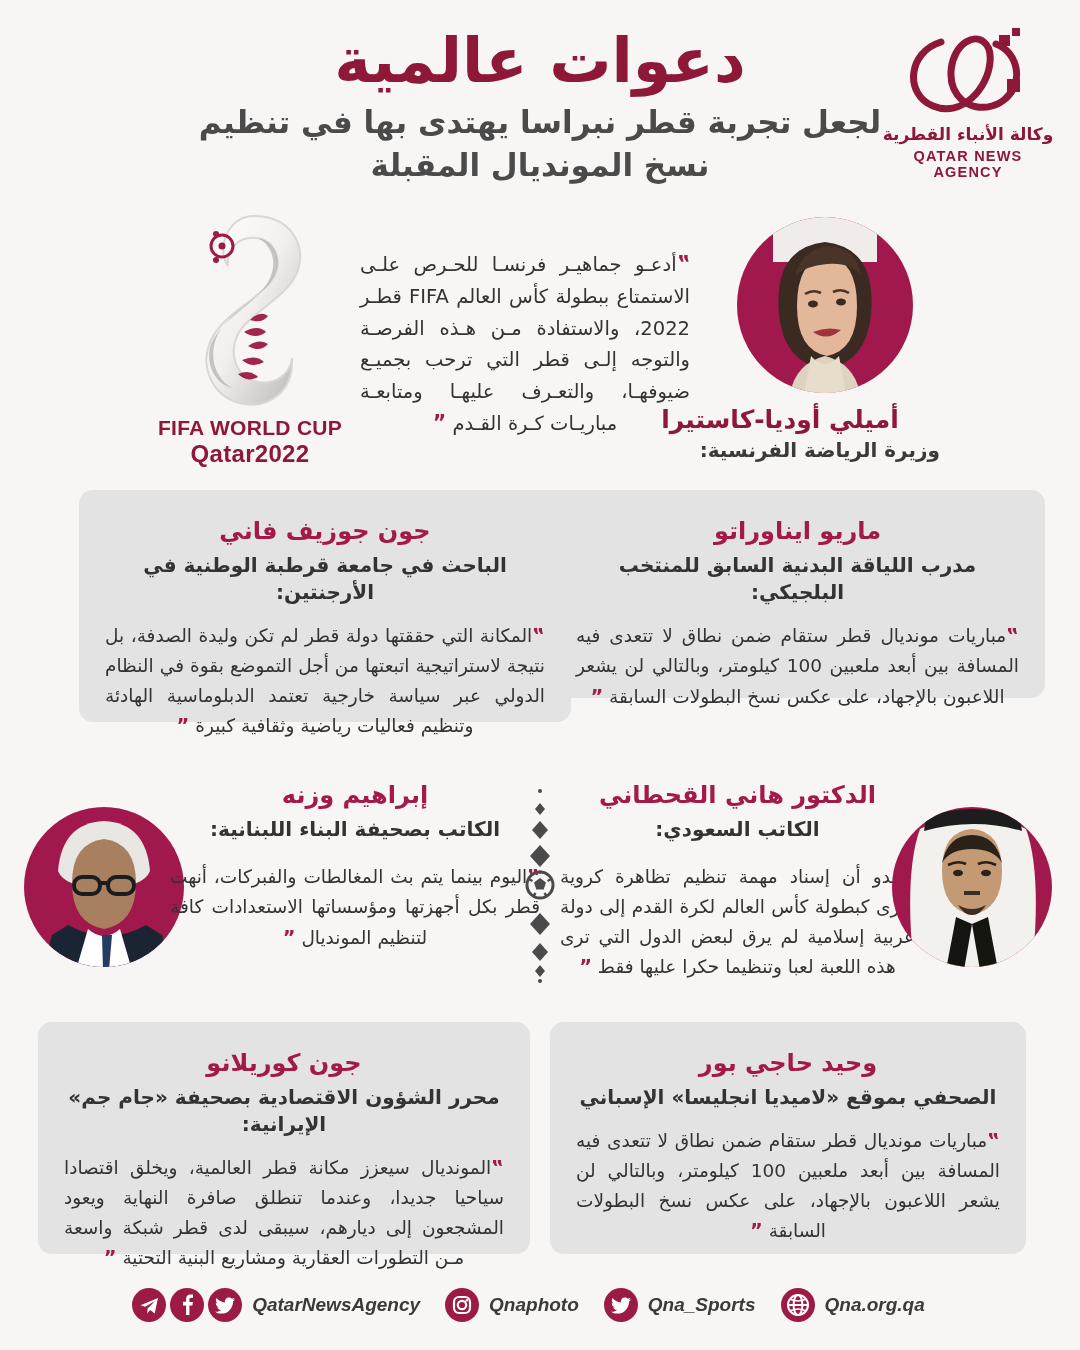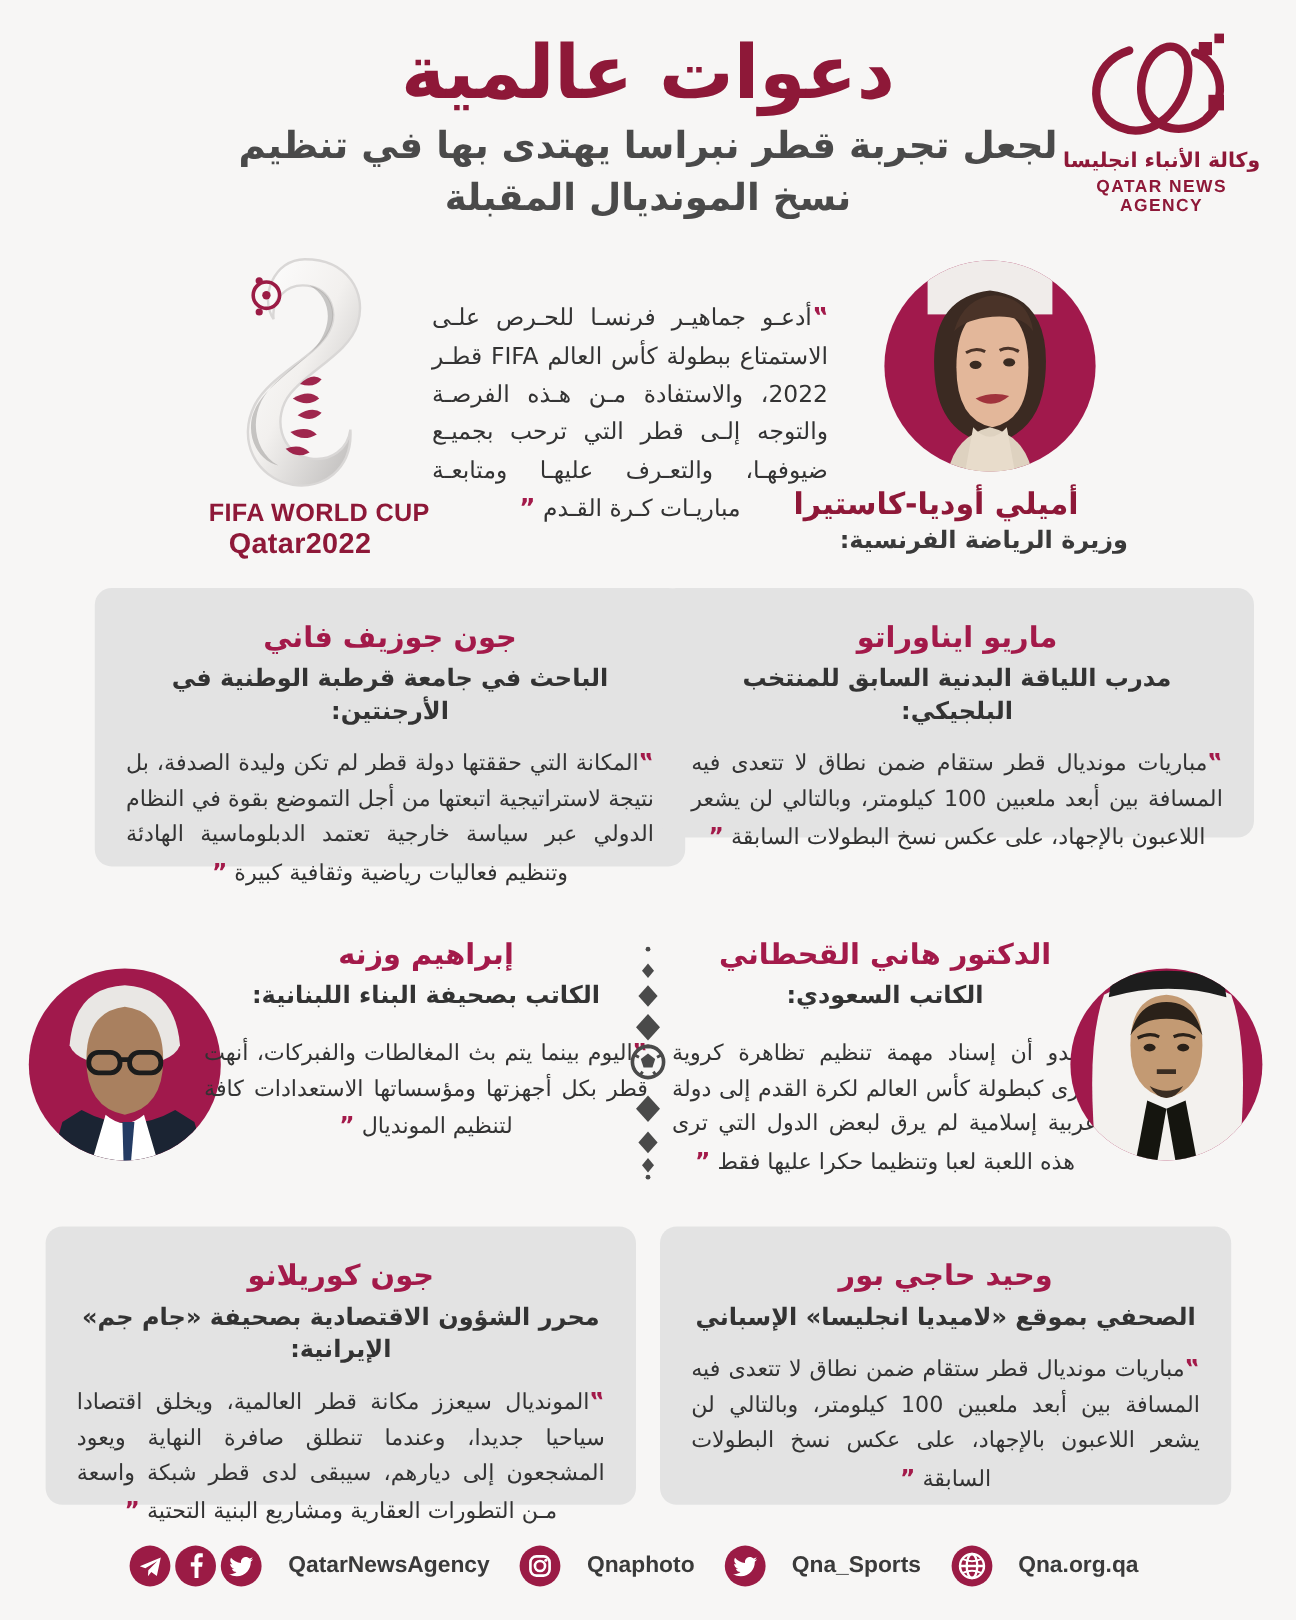--- a/index.html
+++ b/index.html
@@ -45,21 +45,21 @@
   }
 
   
   .hero { position:absolute; left:0; top:200px; width:1080px; height:280px; }
 
   .wc-logo { position:absolute; left:150px; top:8px; width:200px; height:265px; }
   .wc-emblem { position:absolute; left:22px; top:0; width:160px; height:205px; }
   .wc-text1 {
     position:absolute; left:0; top:208px; width:200px; text-align:center;
     font-family:"Liberation Sans",sans-serif; direction:ltr;
-    font-size:21px; font-weight:bold; color:#8E1838; letter-spacing:0.3px;margin-left:16px;
+    font-size:21px; font-weight:bold; color:#8E1838; letter-spacing:0.3px;
   }
   .wc-text2 {
     position:absolute; left:0; top:232px; width:200px; text-align:center;
     font-family:"Liberation Sans",sans-serif; direction:ltr;
     font-size:24px; font-weight:bold; color:#8E1838; letter-spacing:0.3px;
   }
 
   .hero-quote {
     position:absolute; right:390px; top:48px; width:330px;
     font-size:19.5px; line-height:1.62; color:#333; text-align:justify;
@@ -125,21 +125,21 @@
     position:absolute; left:0; top:1276px; width:1080px; height:58px;
     display:flex; align-items:center; justify-content:center; gap:0;
     direction:ltr;
   }
   .social-group { display:flex; align-items:center; }
   .sicon { width:36px; height:36px; display:block; }
   .sicon + .sicon { margin-left:2px; }
   .shandle {
     font-family:"Liberation Sans",sans-serif;
     font-size:19px; font-weight:bold; color:#3a3a3a;
-    margin-left:21px; margin-right:24px; white-space:nowrap;
+    margin-left:9px; margin-right:24px; white-space:nowrap;font-style:italic;
   }
 </style>
 </head>
 <body>
 
 <div class="page">
 
   <div class="header">
     <div class="title-block">
       <div class="main-title">دعوات عالمية</div>
@@ -149,21 +149,21 @@
     <div class="qna-logo">
       <svg class="qna-mark" viewBox="0 0 180 105">
         <g fill="none" stroke="#8E1838" stroke-width="7" stroke-linecap="round">
           <path d="M63 20 C30 30 26 72 55 84 C84 96 110 66 112 40 C114 20 100 12 88 20 C72 30 66 62 84 78 C100 92 130 86 138 60"></path>
           <path d="M118 22 C140 30 146 60 128 76"></path>
         </g>
         <rect x="121" y="13" width="11" height="11" fill="#8E1838"></rect>
         <rect x="134" y="6" width="8" height="8" fill="#8E1838"></rect>
         <rect x="129" y="57" width="13" height="13" fill="#8E1838"></rect>
       </svg>
-      <div class="qna-ar">وكالة الأنباء انجليسا</div>
+      <div class="qna-ar">وكالة الأنباء القطرية</div>
       <div class="qna-en">QATAR NEWS AGENCY</div>
     </div>
   </div>
 
   <div class="hero">
 
     <div class="wc-logo">
       <svg class="wc-emblem" viewBox="0 0 160 205">
         <defs>
           <linearGradient id="wcg" x1="0" y1="0" x2="1" y2="1">

